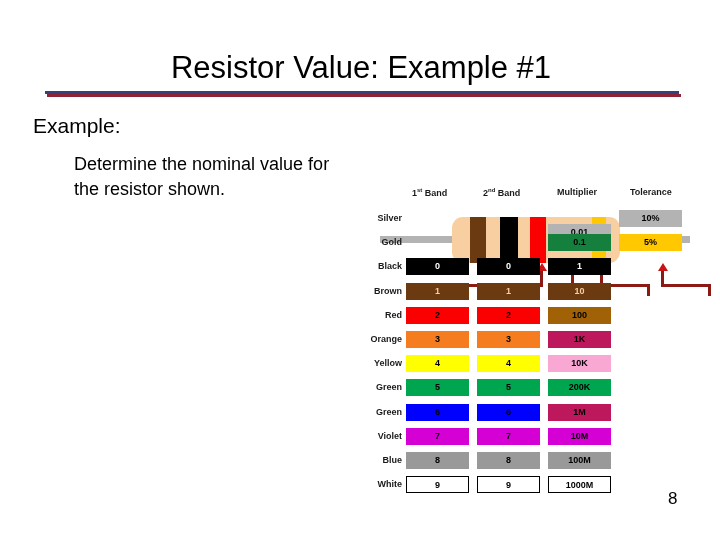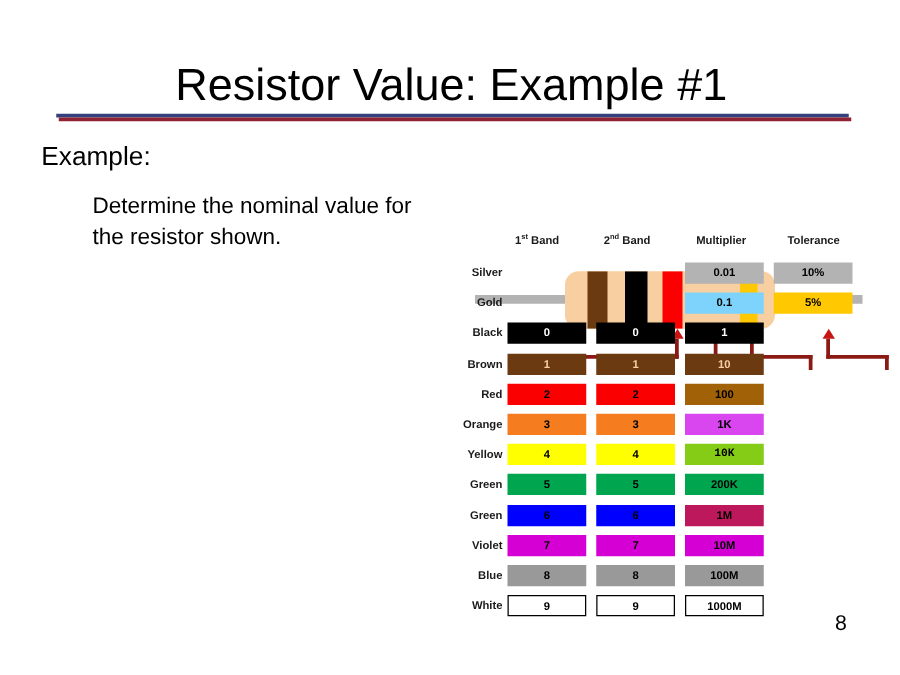--- a/index.html
+++ b/index.html
@@ -16,21 +16,21 @@
     color: #000000;
   }
 
   
   #slide-title {
     position: absolute;
     left: 45px;
     top: 50px;
     width: 632px;
     text-align: center;
-    font-size: 36px;
+    font-size: 31px;
     font-weight: 400;
     line-height: 36px;
     letter-spacing: 0px;
     color: #000000;
     white-space: nowrap;
   }
   #title-rule {
     position: absolute;
     left: 45px;
     top: 91px;
@@ -223,26 +223,26 @@
 
   <div class="band-caption" style="left:42px;">1<sup>st</sup> Band</div>
   <div class="band-caption" style="left:113px;">2<sup>nd</sup> Band</div>
   <div class="band-caption" style="left:187px;">Multiplier</div>
   <div class="band-caption" style="left:260px;">Tolerance</div>
 </div>
 
 <div id="color-table">
     <div class="ct-row">
       <div class="ct-label">Silver</div>
-      <div class="ct-cell ct-c3" style="background: rgb(179, 179, 179); color: rgb(0, 0, 0);">0.01</div>
+      <div class="ct-cell ct-c3" style="background: rgb(179, 179, 179); color: rgb(0, 0, 0); margin-top: 14px;">0.01</div>
       <div class="ct-cell ct-c4" style="background: rgb(179, 179, 179); color: rgb(0, 0, 0);">10%</div>
     </div>
     <div class="ct-row">
       <div class="ct-label">Gold</div>
-      <div class="ct-cell ct-c3" style="background: #7dd3fc; color: rgb(0, 0, 0);">0.1</div>
+      <div class="ct-cell ct-c3" style="background: #15803d; color: rgb(0, 0, 0);">0.1</div>
       <div class="ct-cell ct-c4" style="background: rgb(255, 200, 0); color: rgb(0, 0, 0);">5%</div>
     </div>
     <div class="ct-row">
       <div class="ct-label">Black</div>
       <div class="ct-cell ct-c1" style="background: rgb(0, 0, 0); color: rgb(255, 255, 255);">0</div>
       <div class="ct-cell ct-c2" style="background: rgb(0, 0, 0); color: rgb(255, 255, 255);">0</div>
       <div class="ct-cell ct-c3" style="background: rgb(0, 0, 0); color: rgb(255, 255, 255);">1</div>
     </div>
     <div class="ct-row">
       <div class="ct-label">Brown</div>
@@ -253,27 +253,27 @@
     <div class="ct-row">
       <div class="ct-label">Red</div>
       <div class="ct-cell ct-c1" style="background: rgb(251, 0, 0); color: rgb(0, 0, 0);">2</div>
       <div class="ct-cell ct-c2" style="background: rgb(251, 0, 0); color: rgb(0, 0, 0);">2</div>
       <div class="ct-cell ct-c3" style="background: #a16207; color: rgb(0, 0, 0);">100</div>
     </div>
     <div class="ct-row">
       <div class="ct-label">Orange</div>
       <div class="ct-cell ct-c1" style="background: rgb(245, 125, 31); color: rgb(0, 0, 0);">3</div>
       <div class="ct-cell ct-c2" style="background: rgb(245, 125, 31); color: rgb(0, 0, 0);">3</div>
-      <div class="ct-cell ct-c3" style="background: #d946ef; color: rgb(0, 0, 0);">1K</div>
+      <div class="ct-cell ct-c3" style="background: #be185d; color: rgb(0, 0, 0);">1K</div>
     </div>
     <div class="ct-row">
       <div class="ct-label">Yellow</div>
       <div class="ct-cell ct-c1" style="background: rgb(255, 255, 0); color: rgb(0, 0, 0);">4</div>
       <div class="ct-cell ct-c2" style="background: rgb(255, 255, 0); color: rgb(0, 0, 0);">4</div>
-      <div class="ct-cell ct-c3" style="background: #84cc16; color: rgb(0, 0, 0); font-family: Liberation Mono, monospace;">10K</div>
+      <div class="ct-cell ct-c3" style="background: #f9a8d4; color: rgb(0, 0, 0);">10K</div>
     </div>
     <div class="ct-row">
       <div class="ct-label">Green</div>
       <div class="ct-cell ct-c1" style="background: rgb(0, 165, 80); color: rgb(0, 0, 0);">5</div>
       <div class="ct-cell ct-c2" style="background: rgb(0, 165, 80); color: rgb(0, 0, 0);">5</div>
       <div class="ct-cell ct-c3" style="background: rgb(0, 165, 80); color: rgb(0, 0, 0);">200K</div>
     </div>
     <div class="ct-row">
       <div class="ct-label">Green</div>
       <div class="ct-cell ct-c1" style="background: rgb(0, 0, 255); color: rgb(0, 0, 0);">6</div>

